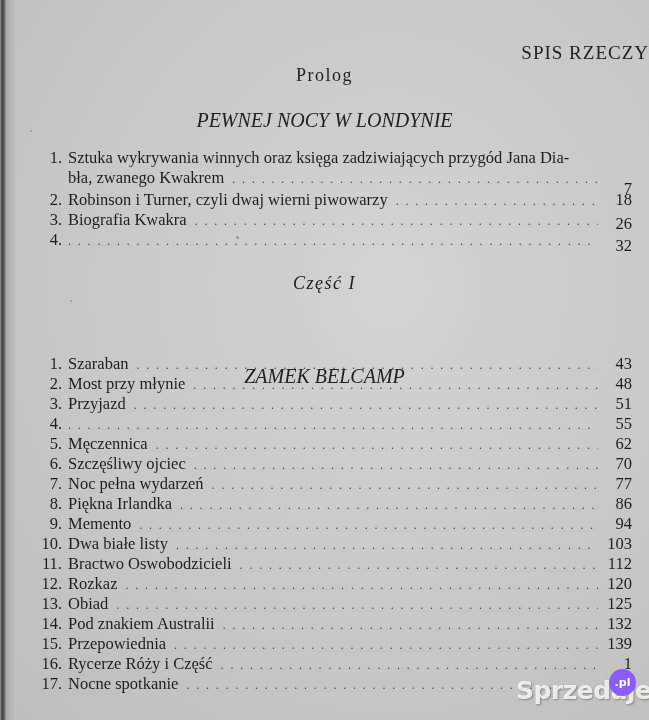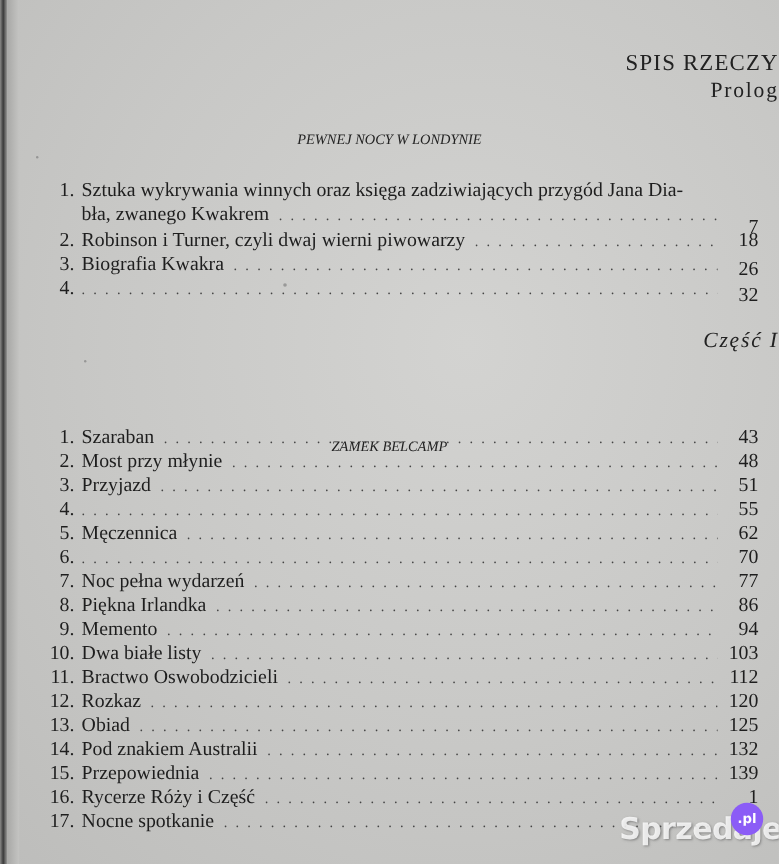--- a/index.html
+++ b/index.html
@@ -41,31 +41,31 @@
       text-align: right;
       font-size: 19px;
       letter-spacing: 1px;
       color: #222;
       margin-top: 40px;
     }
     .part-label {
       position: absolute;
       left: 0;
       width: 649px;
-      text-align: right;
+      text-align: center;
       font-size: 18px;
       letter-spacing: 1.5px;
       color: #222;
     }
     .section-title {
       position: absolute;
       left: 0;
       width: 649px;
       text-align: center;
-      font-size: 12px;
+      font-size: 20px;
       font-style: italic;
       color: #222;
     }
     .toc {
       position: absolute;
       left: 22px;
       width: 610px;
     }
     .toc-row {
       position: relative;
@@ -211,20 +211,21 @@
     <span class="toc-page">55</span>
   </div>
   <div class="toc-row">
     <span class="toc-num">5.</span>
     <span class="toc-title">Męczennica</span>
     <span class="toc-leader"></span>
     <span class="toc-page">62</span>
   </div>
   <div class="toc-row">
     <span class="toc-num">6.</span>
+    <span class="toc-title">Szczęśliwy ojciec</span>
     <span class="toc-leader"></span>
     <span class="toc-page">70</span>
   </div>
   <div class="toc-row">
     <span class="toc-num">7.</span>
     <span class="toc-title">Noc pełna wydarzeń</span>
     <span class="toc-leader"></span>
     <span class="toc-page">77</span>
   </div>
   <div class="toc-row">

